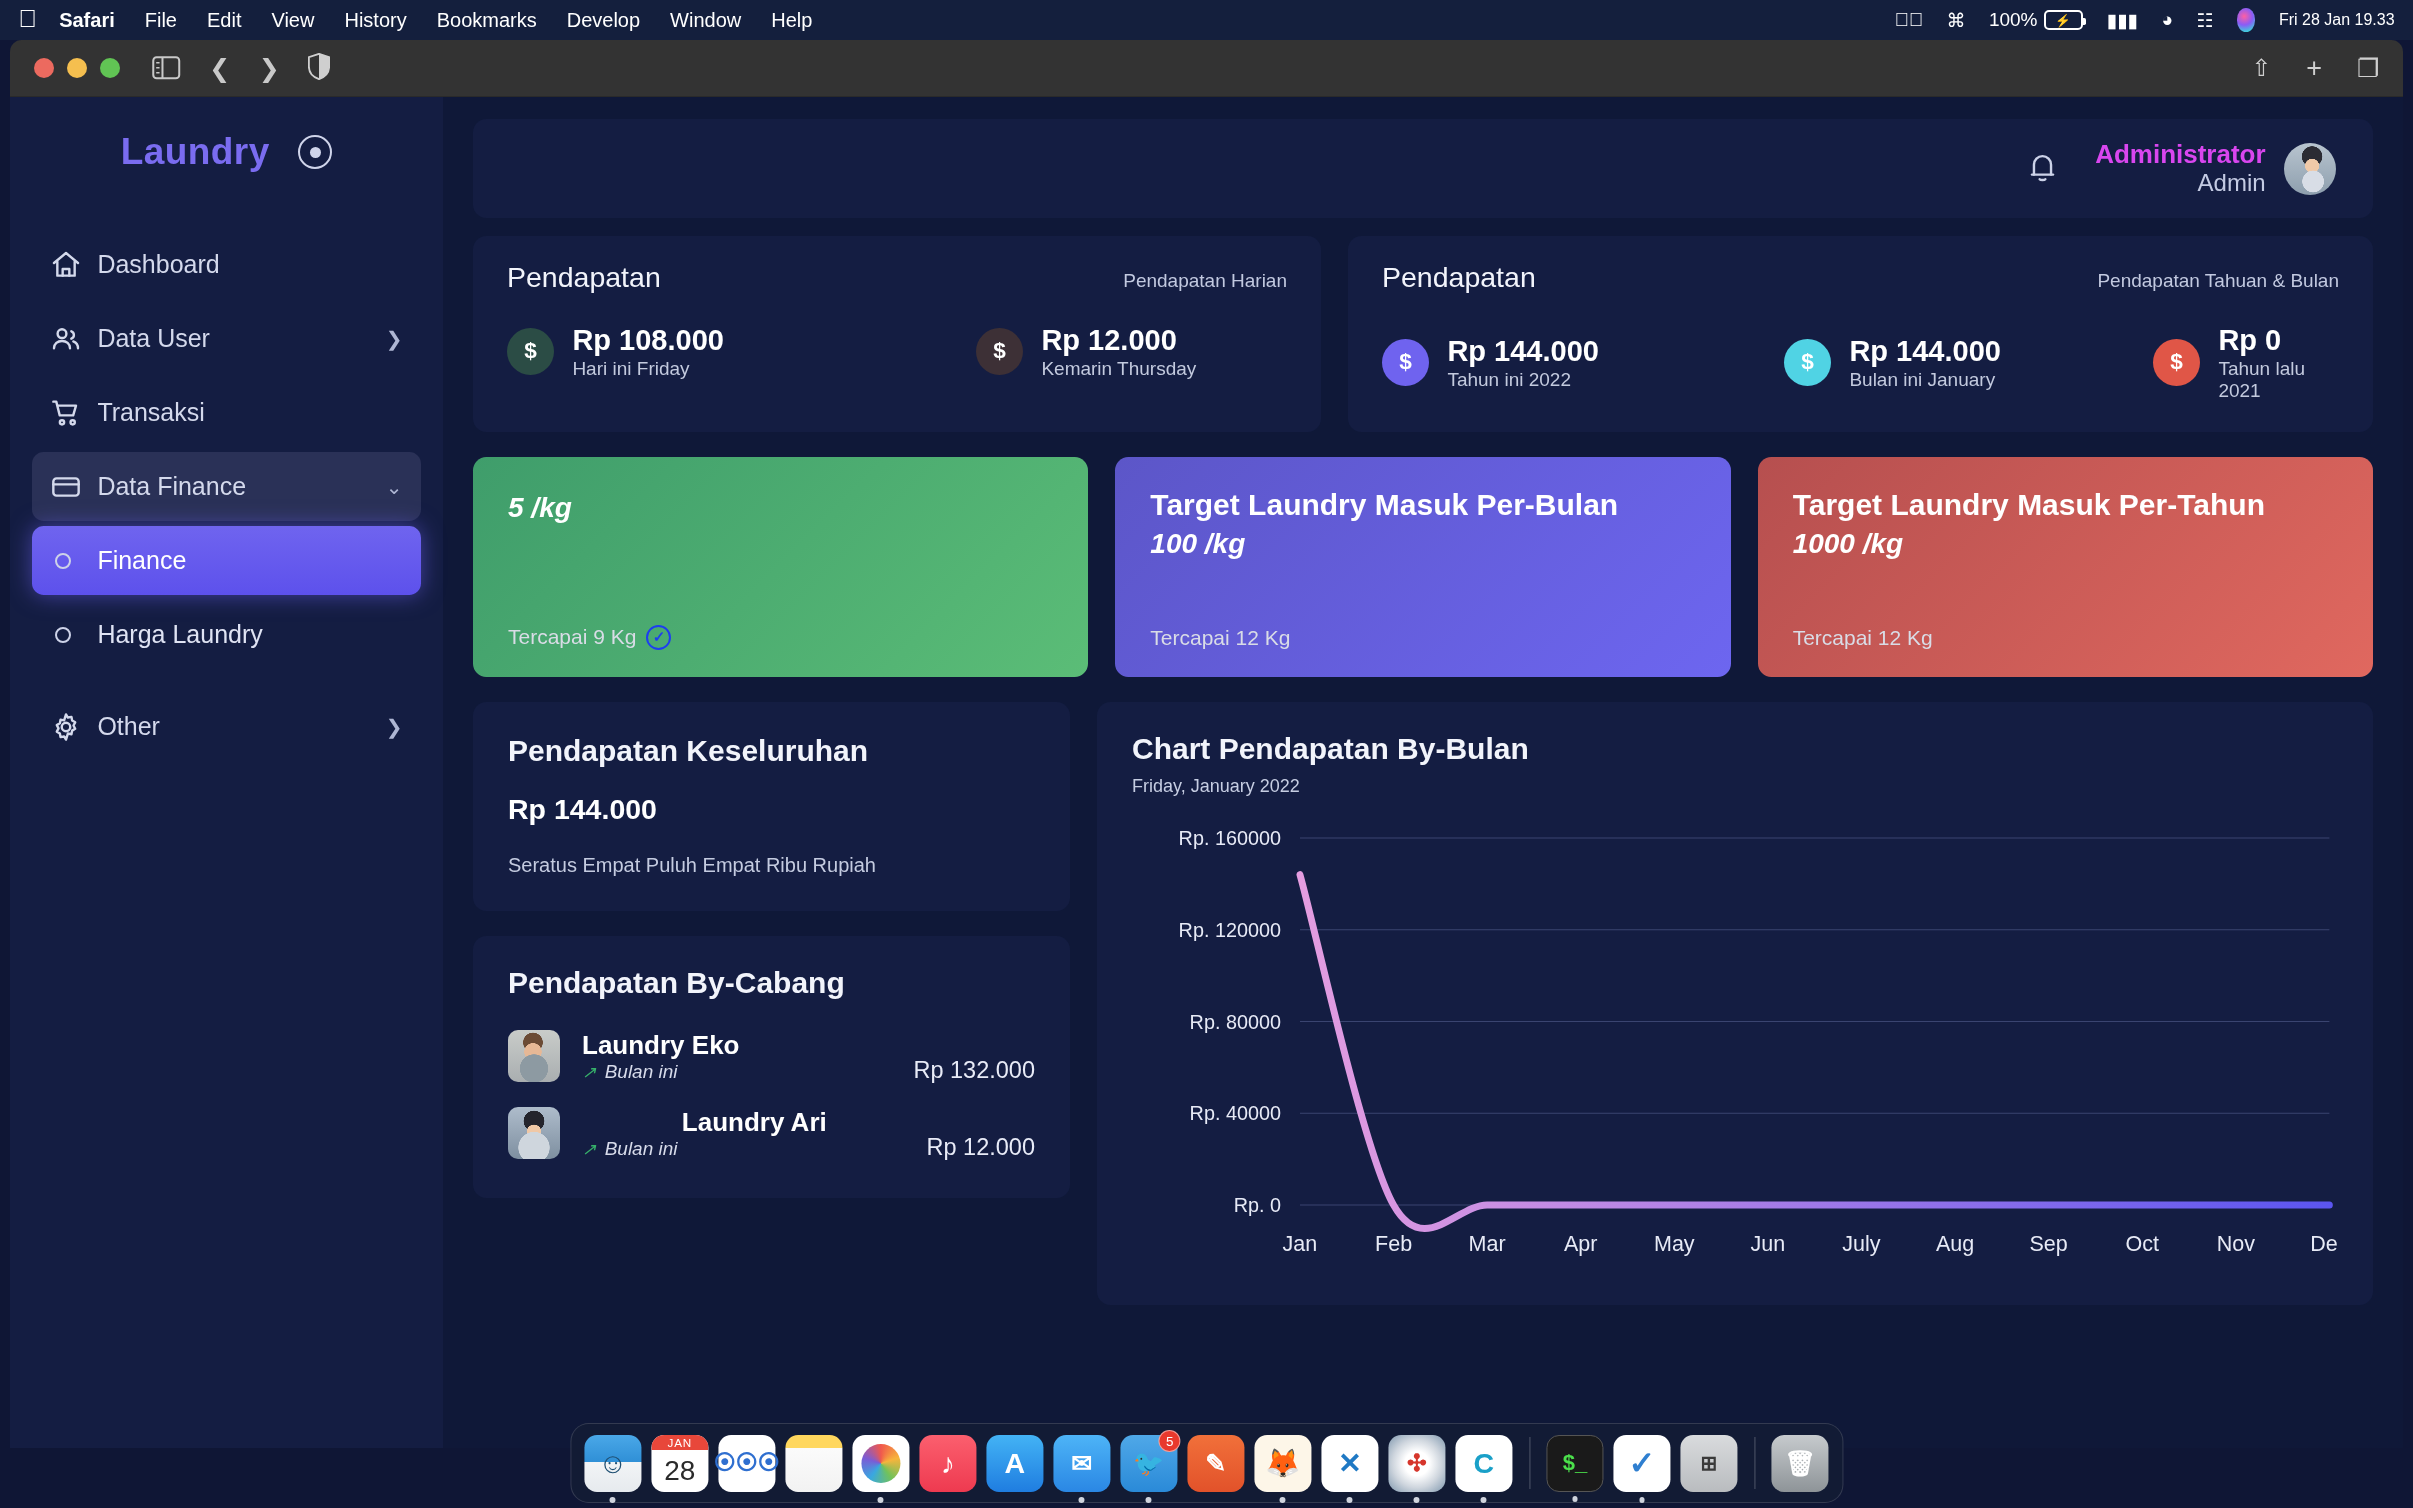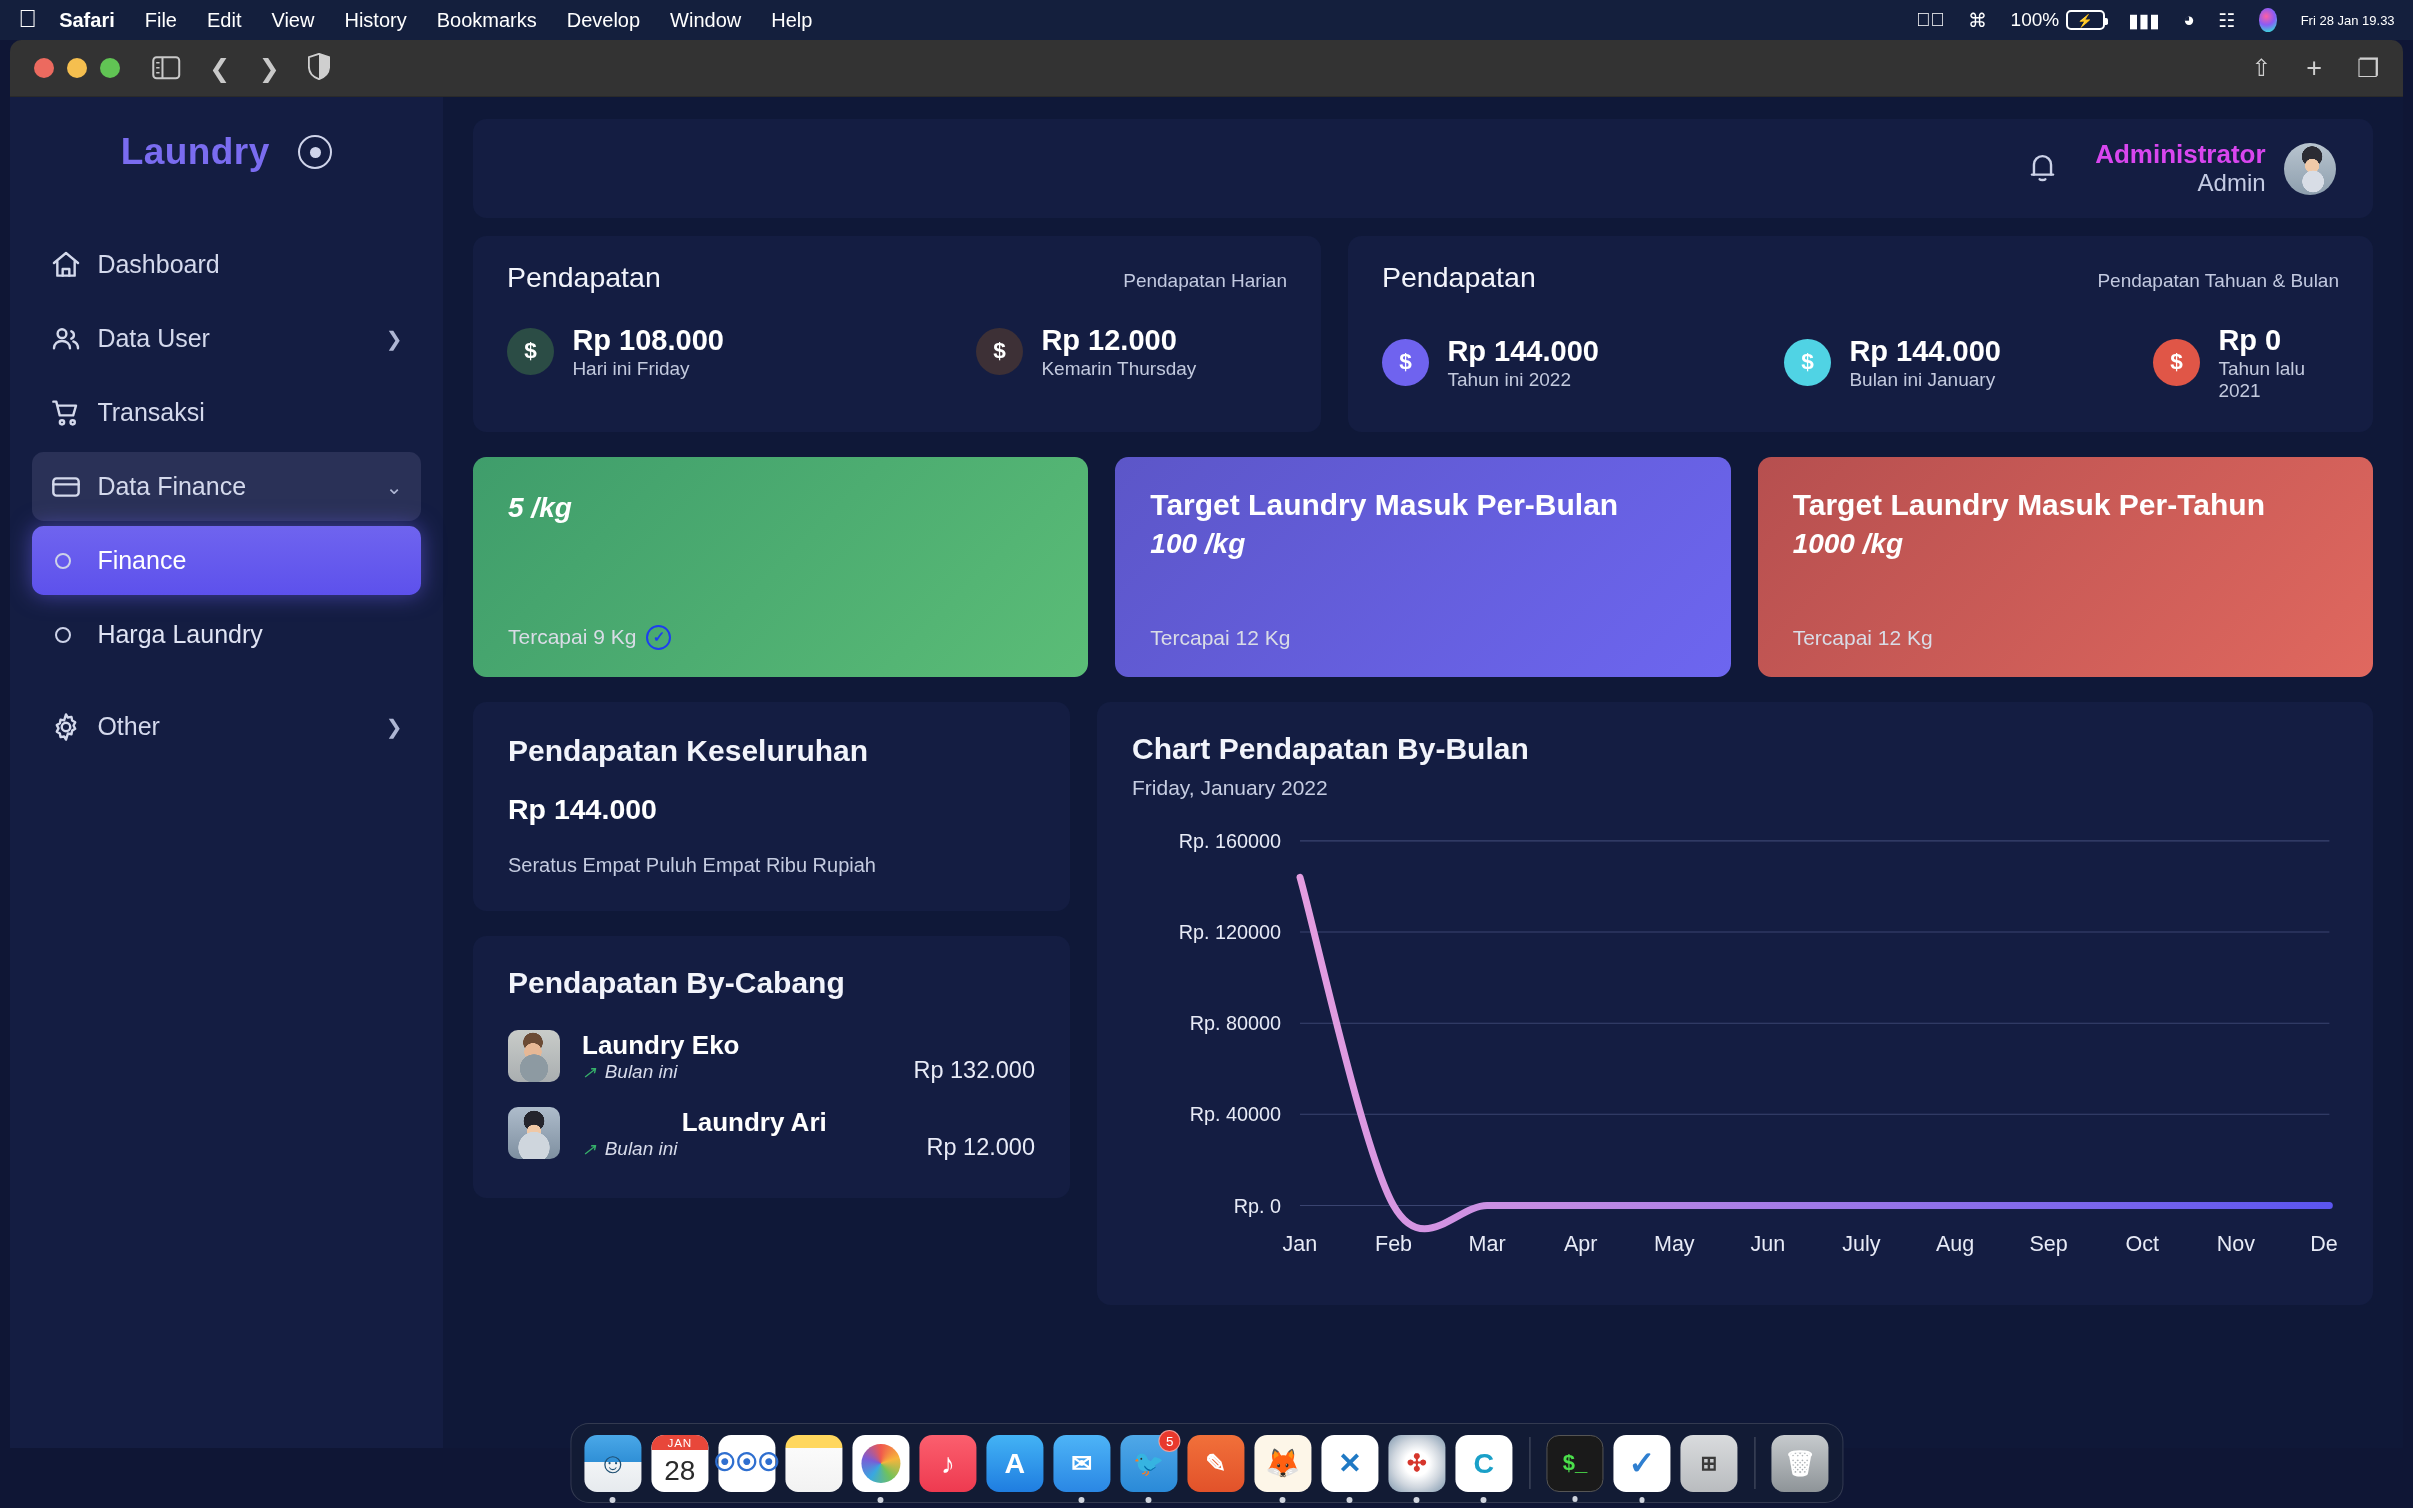--- a/index.html
+++ b/index.html
@@ -26,21 +26,21 @@
   .mb-battery { display: flex; align-items: center; gap: 6.7px; font-size: 19px; }
   .batt-shell {
     width: 39px; height: 20px; border: 2.1px solid #fff; border-radius: 5px;
     position: relative; display: flex; align-items: center; justify-content: center;
   }
   .batt-shell:after {
     content: ''; position: absolute; right: -5px; top: 5.9px;
     width: 3.4px; height: 7.5px; background: #fff; border-radius: 0 1.7px 1.7px 0;
   }
   .batt-bolt { font-size: 12.6px; color: #fff; }
-  .mb-clock { font-size: 13px; white-space: nowrap; }
+  .mb-clock { font-size: 16px; white-space: nowrap; }
   .siri-dot {
     width: 18.4px; height: 23.5px; border-radius: 50%;
     background: radial-gradient(circle at 40% 35%, #ff5fa2, #8a5cf6 45%, #2ee6d6 90%);
   }
 
   
   .browser {
     position: absolute; top: 40px; left: 10px;
     width: 2393px; height: 1408px;
     background: #11193a;
@@ -196,21 +196,21 @@
   }
   .binfo { flex: 1; }
   .bname { color: #ffffff; font-size: 26px; font-weight: bold; line-height: 1.25; }
   .bsub { color: #d7dbea; font-size: 19px; font-style: italic; display: flex; align-items: center; gap: 8.4px; }
   .bsub .trend { color: #36b06a; font-size: 17px; }
   .bamt { color: #e8ebf7; font-size: 23.5px; white-space: nowrap; margin-top: 28px; }
 
   
   .chartcard { padding: 30px 35px 22px 35px; display: flex; flex-direction: column; }
   .chartcard h3 { color: #f2f4fb; font-size: 30px; margin-bottom: 10px; }
-  .chartcard .sub { color: #c6cde2; font-size: 21px; margin-bottom: 25px; }
+  .chartcard .sub { color: #c6cde2; font-size: 18px; margin-bottom: 25px; }
   .plotwrap { flex: 1; position: relative; }
   .plot { width: 100%; height: 100%; display: block; }
 
   
   .dock {
     position: absolute; left: 50%; transform: translateX(-50%);
     bottom: 5px;
     height: 80px;
     background: rgba(20,28,52,.82);
     border: 0.8px solid rgba(255,255,255,.14);

